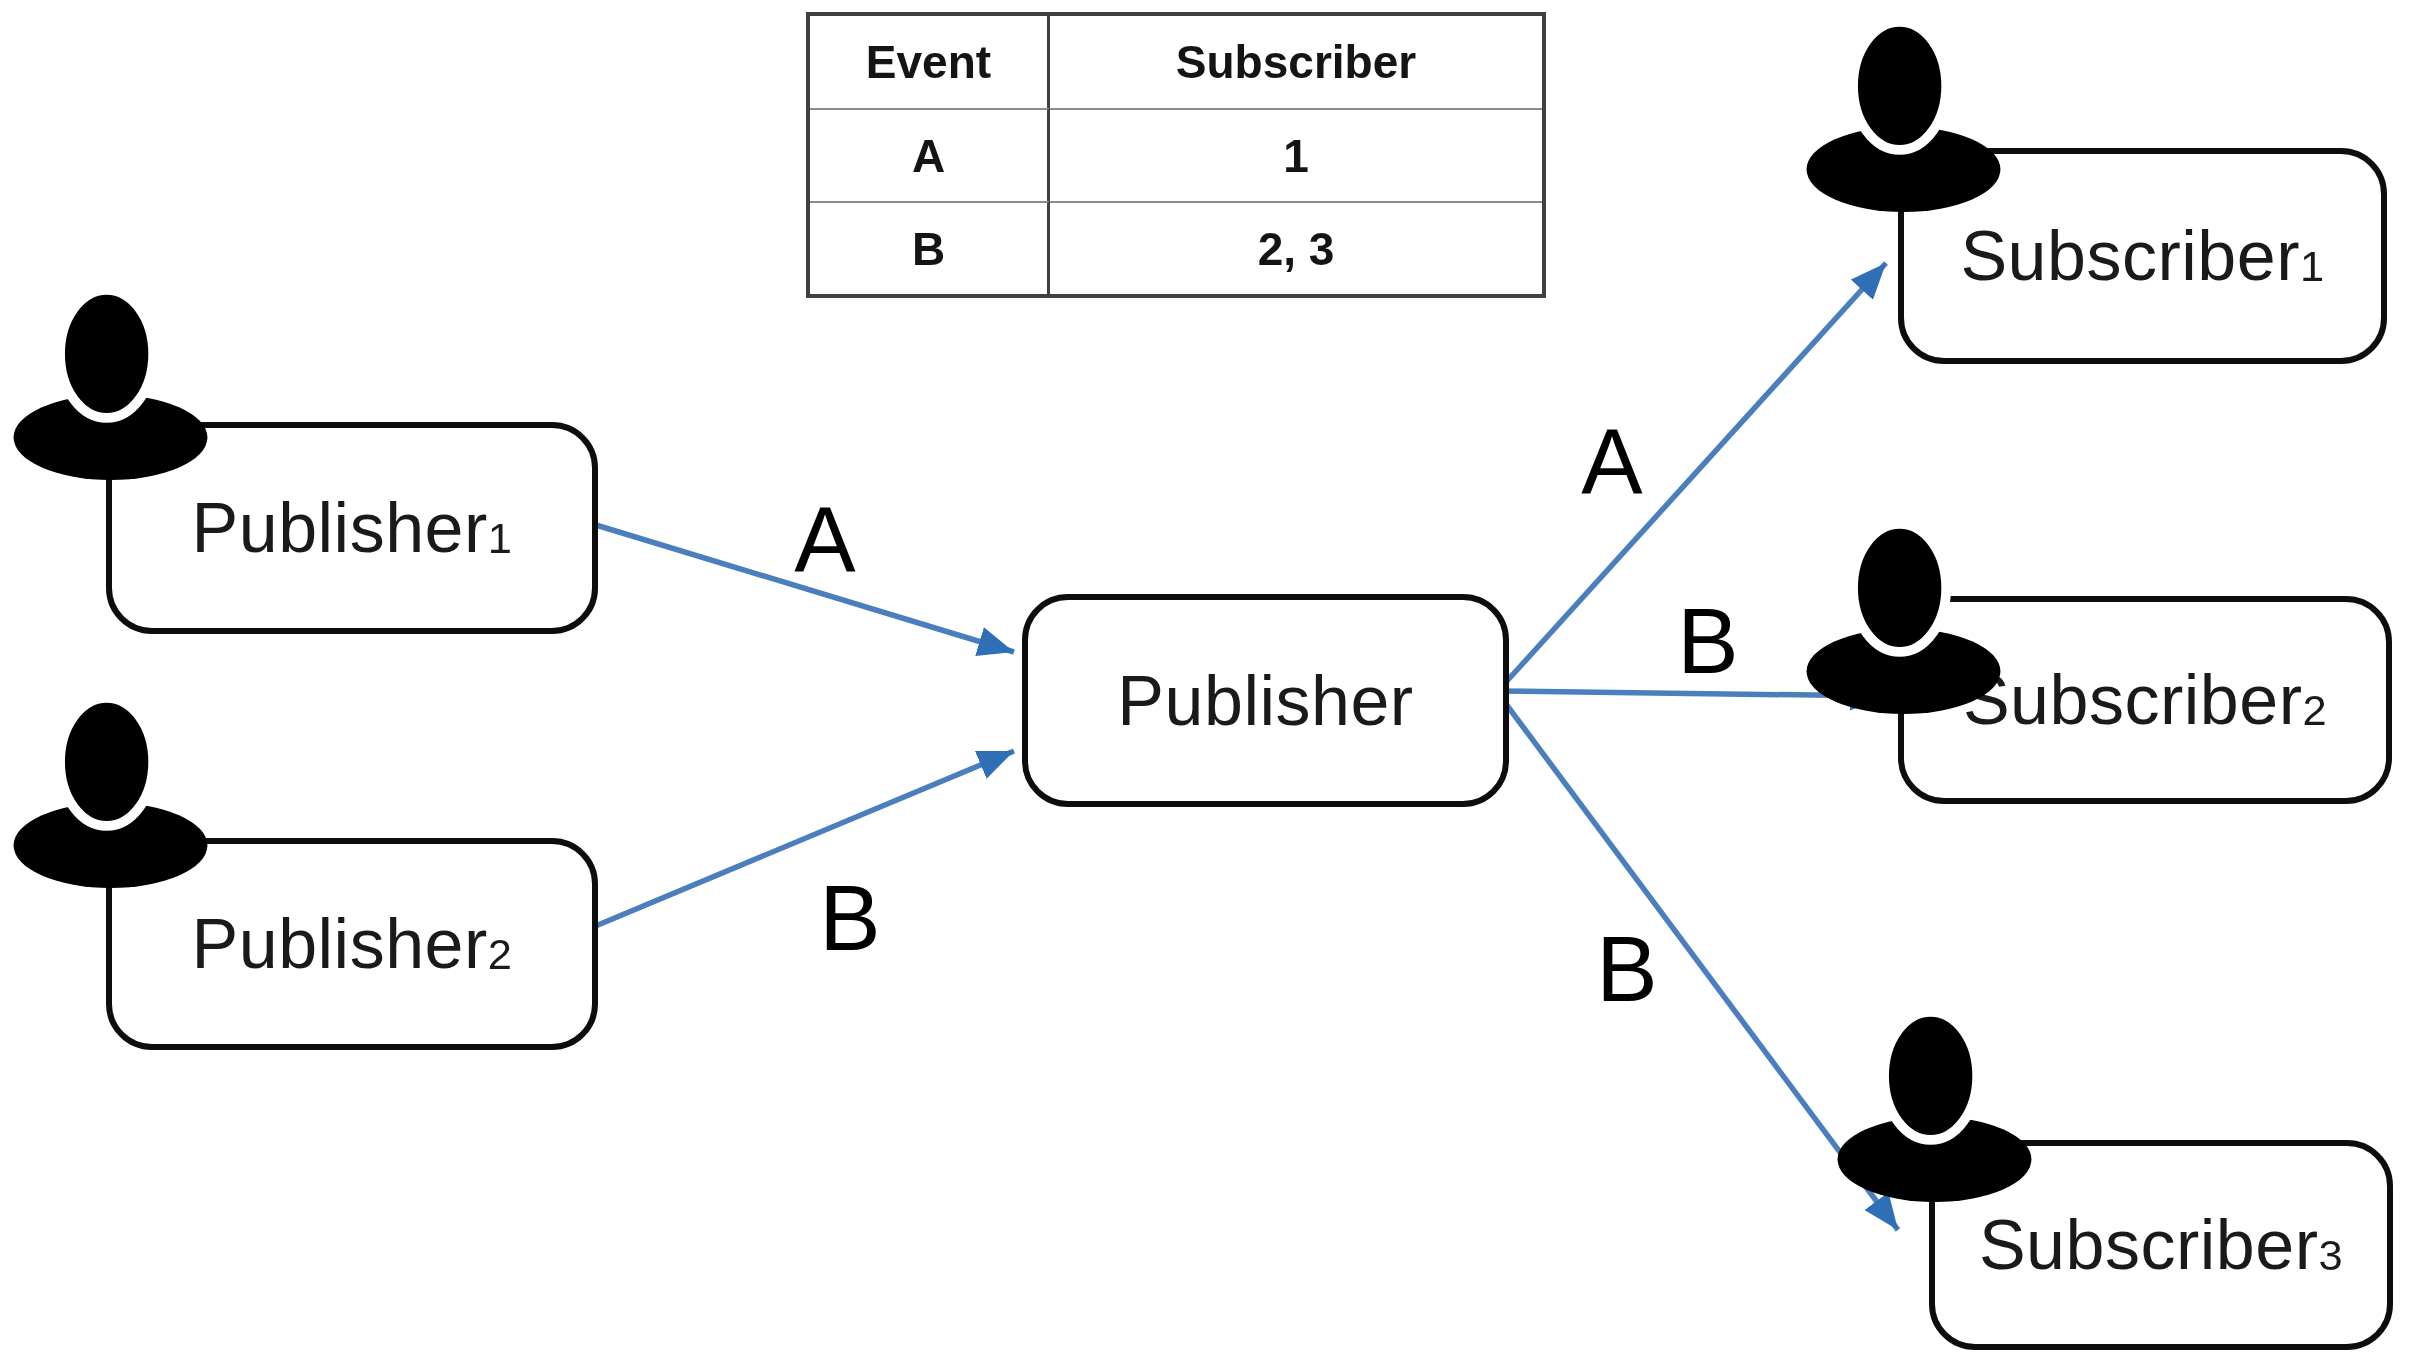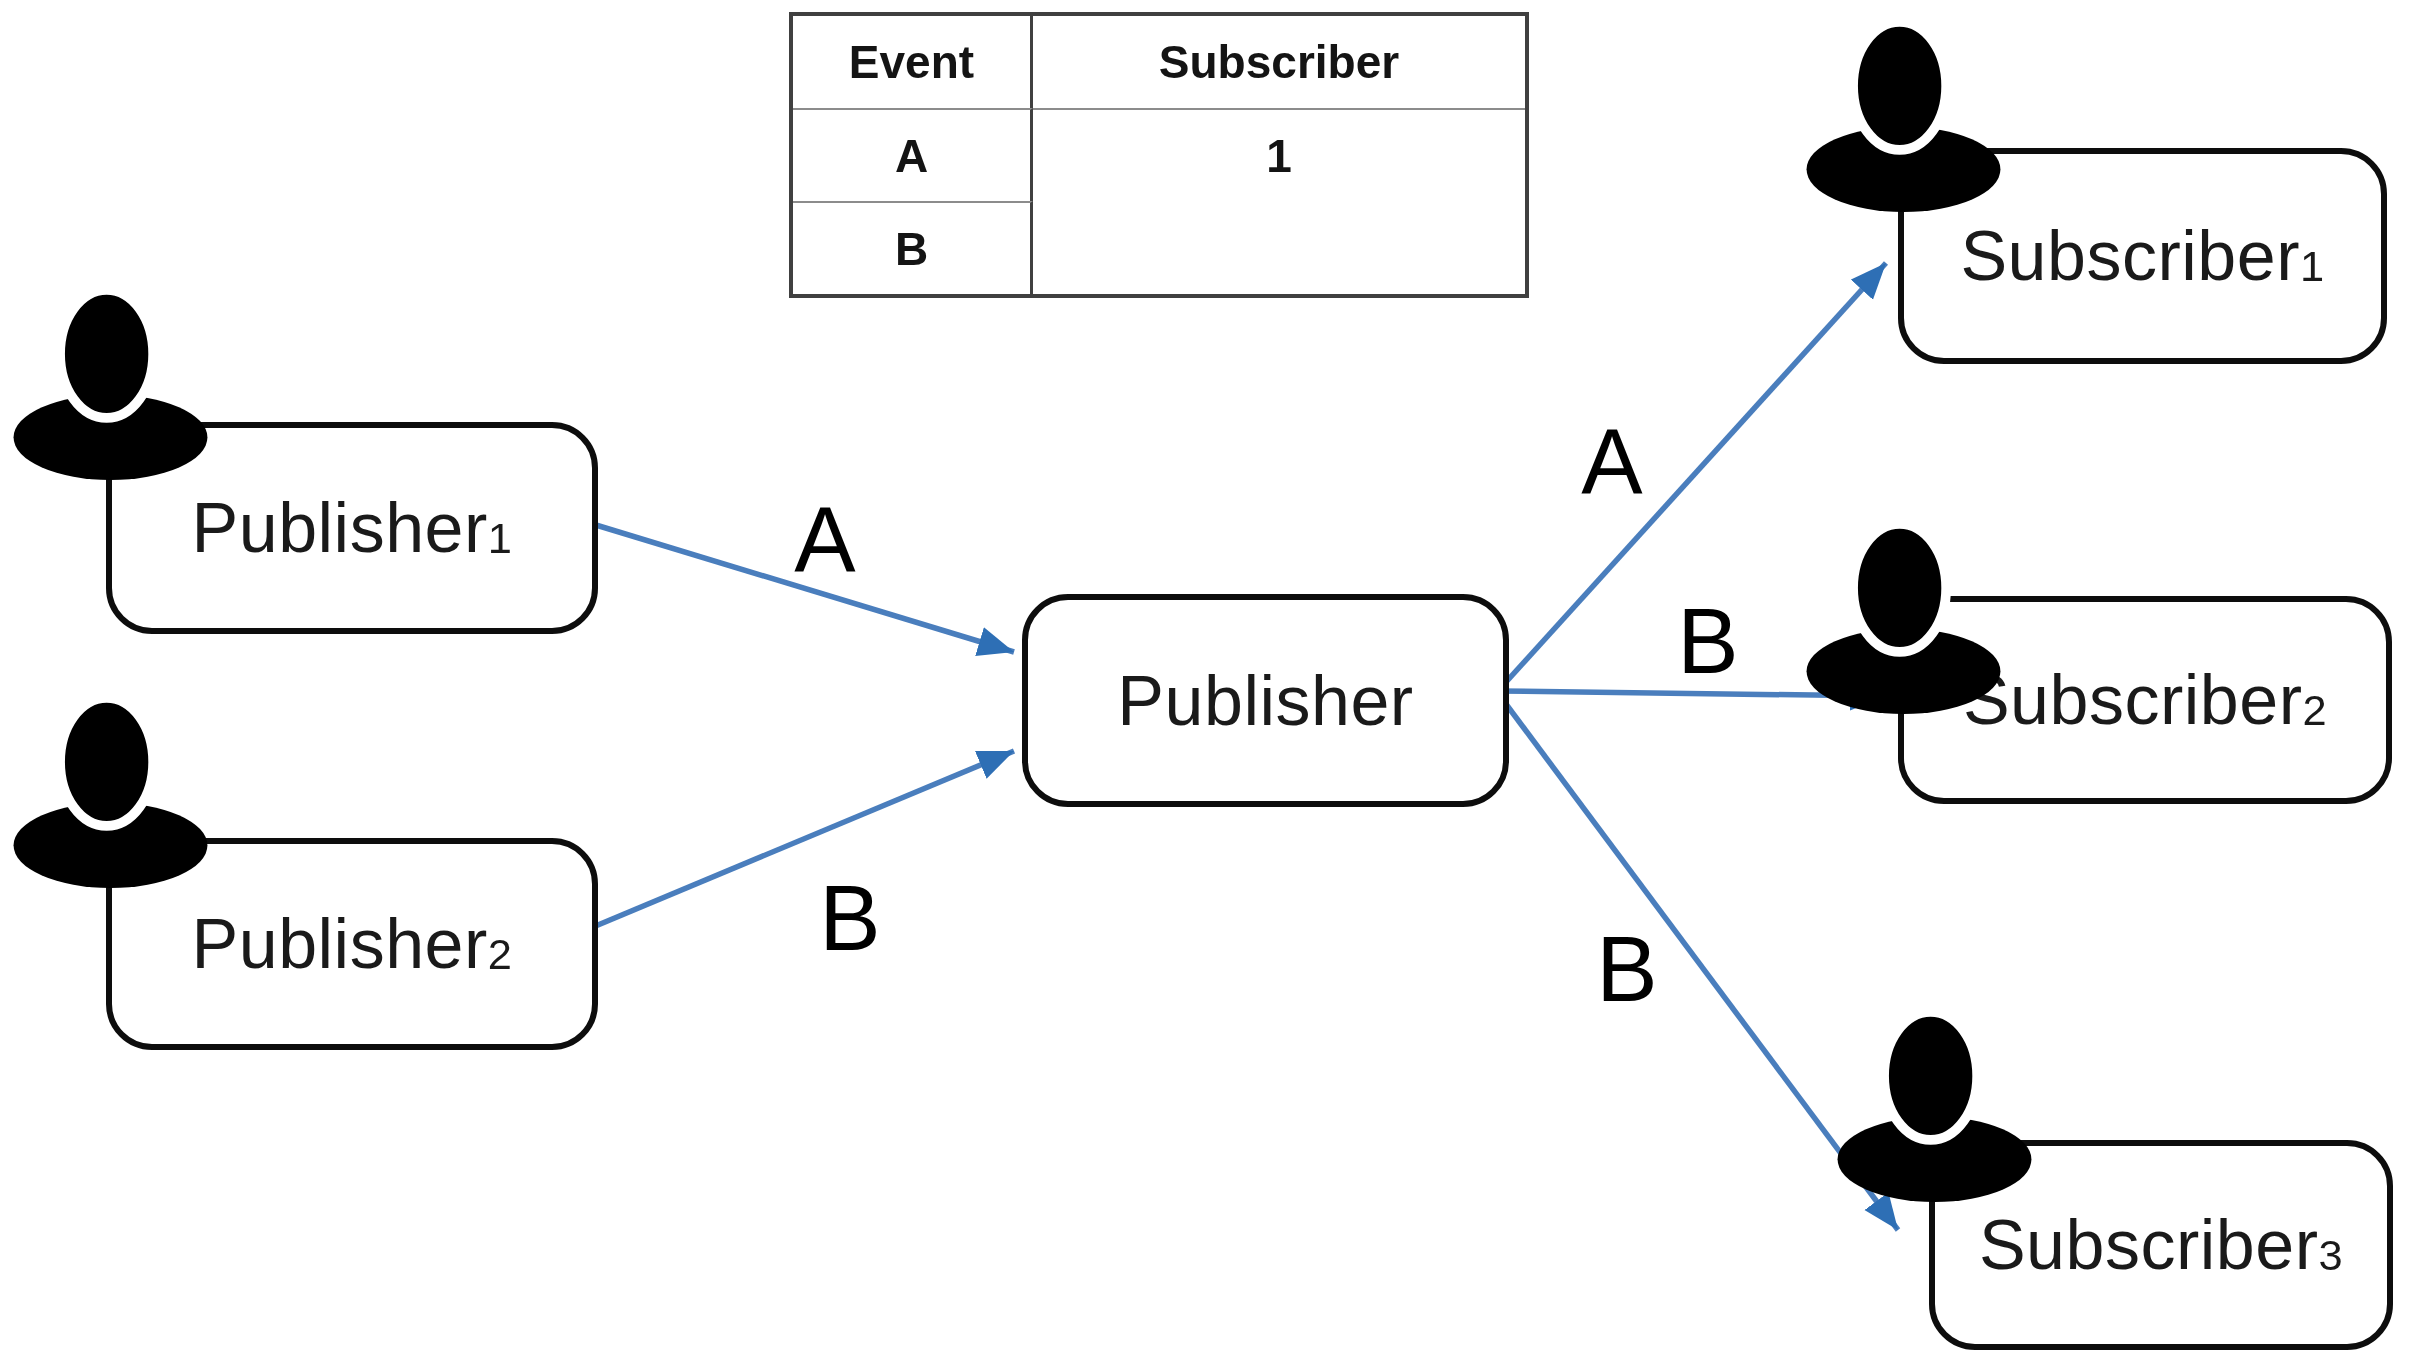--- a/index.html
+++ b/index.html
@@ -28,21 +28,21 @@
   .node .subscript{font-size:0.62em;position:relative;top:0.24em;}
   
   .person{position:absolute;z-index:3;width:195px;height:190px;}
   
   .edge-label{
     position:absolute;z-index:4;transform:translate(-50%,-50%);
     font-size:92px;font-weight:400;color:#000;line-height:1;
   }
   
   #routing-table{
-    position:absolute;left:789px;top:12px;width:740px;height:286px;z-index:2;
+    position:absolute;left:806px;top:12px;width:740px;height:286px;z-index:2;
     box-sizing:border-box;border:4px solid var(--table-outer-border);
     display:grid;grid-template-columns:240px 492px;grid-template-rows:92px 93px 93px;
     background:#ffffff;
   }
   .tcell{
     display:flex;align-items:center;justify-content:center;
     font-size:46px;font-weight:bold;color:#141414;box-sizing:border-box;
   }
   .tcell.col-0{border-right:3px solid var(--table-outer-border);}
   .tcell.row-1,.tcell.row-2{border-top:2px solid var(--table-inner-border);}
@@ -64,20 +64,21 @@
     <line class="edge-line" x1="1497" y1="691" x2="1886" y2="696" marker-end="url(#ah)"></line>
     <line class="edge-line" x1="1497" y1="692" x2="1898" y2="1230" marker-end="url(#ah)"></line>
   </svg>
 
   <div id="routing-table">
     <div class="tcell col-0 row-0">Event</div>
     <div class="tcell col-1 row-0">Subscriber</div>
     <div class="tcell col-0 row-1">A</div>
     <div class="tcell col-1 row-1">1</div>
     <div class="tcell col-0 row-2">B</div>
+    <div class="tcell col-1 row-2">2, 3</div>
   </div>
 
   <div class="node" style="left:106px;top:422px;width:480px;height:200px;">
     <span>Publisher</span>
       <span class="subscript">1</span>
   </div>
 
   <div class="node" style="left:106px;top:838px;width:480px;height:200px;">
     <span>Publisher</span>
       <span class="subscript">2</span>

